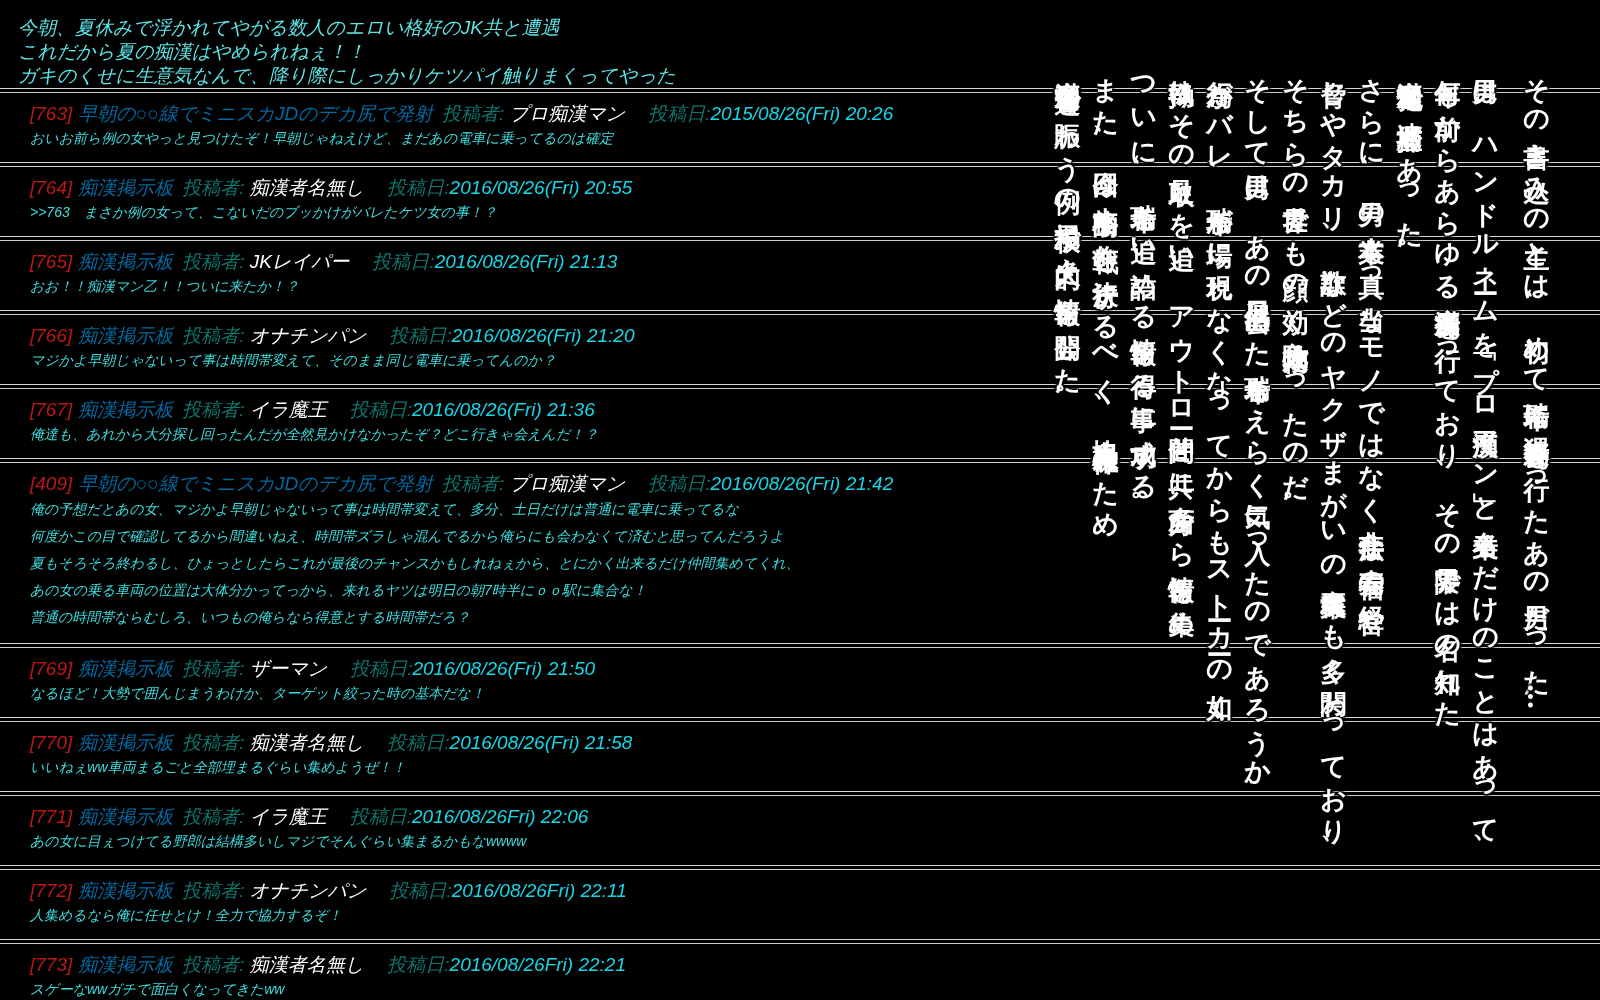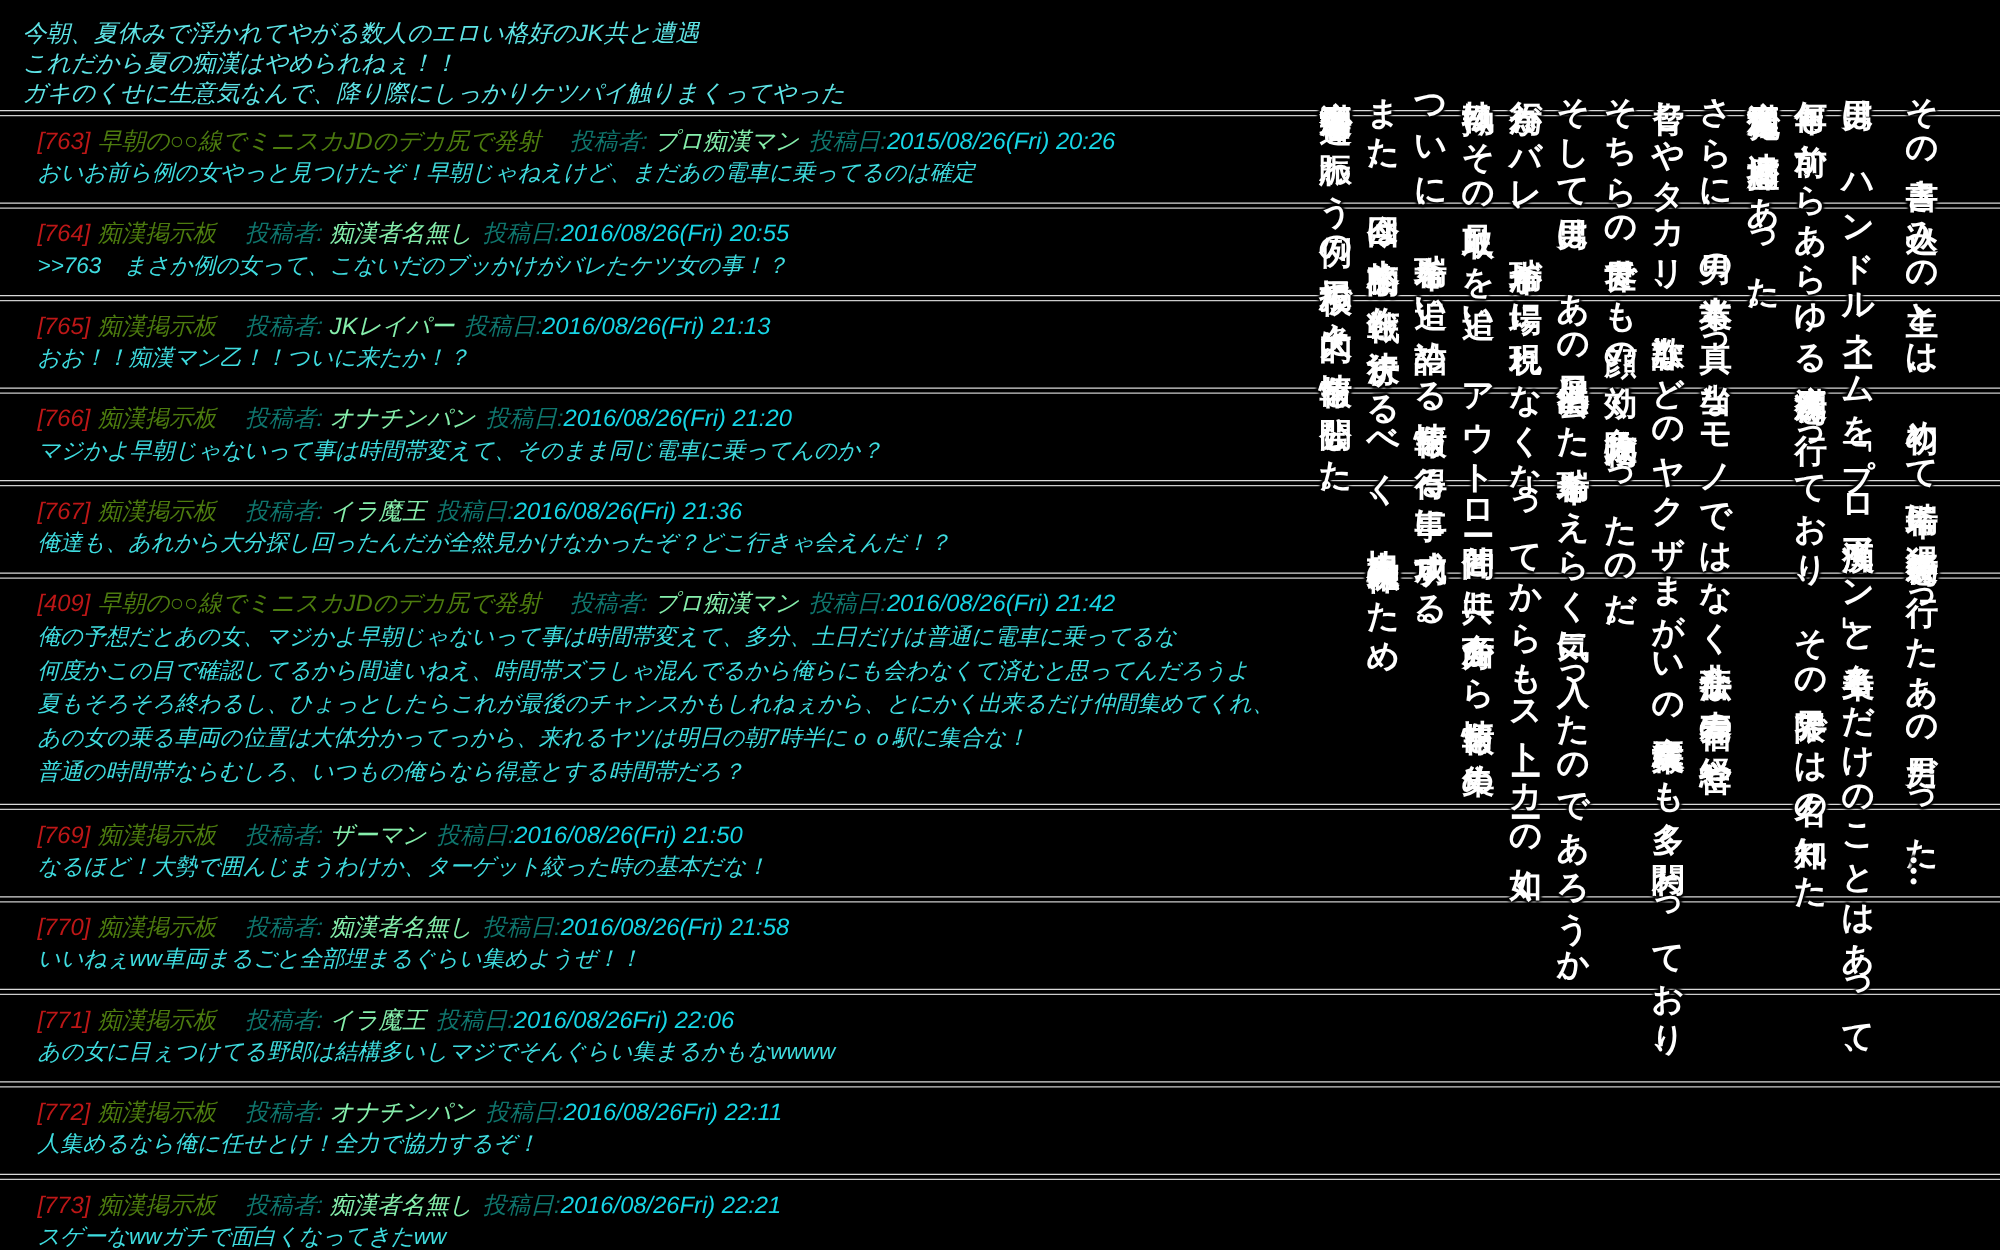--- a/index.html
+++ b/index.html
@@ -22,26 +22,26 @@
   }
   .divider{
     width:1600px;height:3px;
     border-top:1px solid #d9d9d9;
     border-bottom:1px solid #cccccc;
     background:#000;
   }
   .post{padding:9px 0 12px 30px;}
   .post .header{white-space:nowrap;font-size:19px;line-height:24px;}
   .pnum{color:#bd1717;margin-right:6px;}
-  .ptitle{color:#4d7c0f;margin-right:23px;}
+  .ptitle{color:#0369a1;margin-right:9px;}
   .plabel{color:#0f766e;}
-  .pname{color:#86efac;margin-right:8px;}
+  .pname{color:#ffffff;margin-right:23px;}
   .pdate{color:#17d6e6;margin-top:38px;}
   .post .bline{
-    color:#3fdcdf;font-size:18px;line-height:24px;white-space:nowrap;
+    color:#3fdcdf;font-size:14px;line-height:24px;white-space:nowrap;
   }
   .post.big .bline{line-height:27px;}
   
   .vertical{
     position:absolute;top:60px;right:44px;height:885px;
     writing-mode:vertical-rl;
     z-index:2;
     font-family:"DejaVu Serif",serif;
     font-weight:bold;
     color:#ffffff;

